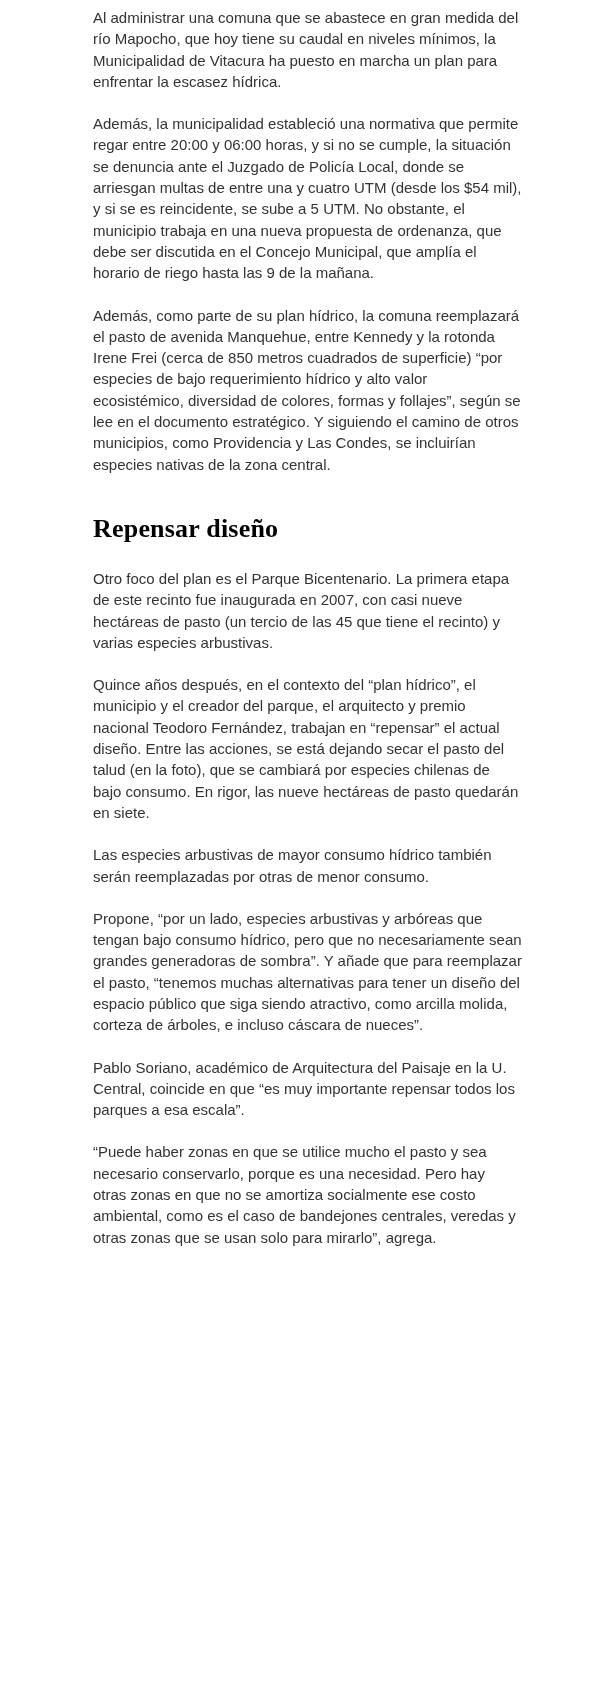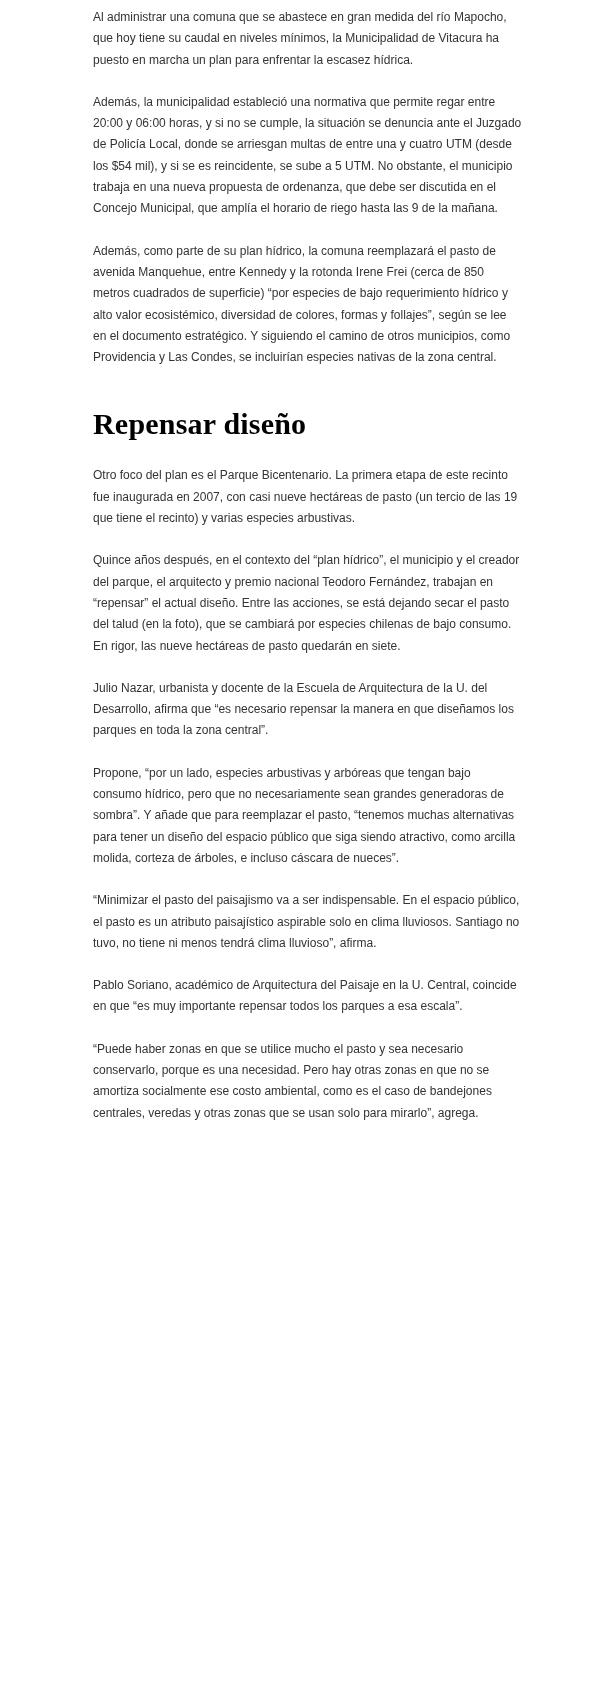--- a/index.html
+++ b/index.html
@@ -14,49 +14,48 @@
     background: #ffffff;
     overflow: hidden;
   }
   .article {
     margin-left: 93px;
     width: 429px;
     padding-top: 7px;
   }
   .article p {
     font-family: "Liberation Sans", sans-serif;
-    font-size: 12px;
+    font-size: 15px;
     line-height: 21.3px;
     color: #333333;
     margin: 0 0 21px 0;
     text-align: left;
   }
   .article h2 {
     font-family: "Liberation Serif", serif;
-    font-size: 30px;
+    font-size: 26px;
     font-weight: 700;
     color: #000000;
     margin: 39px 0 24px 0;
     letter-spacing: 0.2px;
   }
 </style>
 </head>
 <body>
 
 <div class="page">
   <div class="article">
 
     <p>Al administrar una comuna que se abastece en gran medida del río Mapocho, que hoy tiene su caudal en niveles mínimos, la Municipalidad de Vitacura ha puesto en marcha un plan para enfrentar la escasez hídrica.</p>
     <p>Además, la municipalidad estableció una normativa que permite regar entre 20:00 y 06:00 horas, y si no se cumple, la situación se denuncia ante el Juzgado de Policía Local, donde se arriesgan multas de entre una y cuatro UTM (desde los $54 mil), y si se es reincidente, se sube a 5 UTM. No obstante, el municipio trabaja en una nueva propuesta de ordenanza, que debe ser discutida en el Concejo Municipal, que amplía el horario de riego hasta las 9 de la mañana.</p>
     <p>Además, como parte de su plan hídrico, la comuna reemplazará el pasto de avenida Manquehue, entre Kennedy y la rotonda Irene Frei (cerca de 850 metros cuadrados de superficie) “por especies de bajo requerimiento hídrico y alto valor ecosistémico, diversidad de colores, formas y follajes”, según se lee en el documento estratégico. Y siguiendo el camino de otros municipios, como Providencia y Las Condes, se incluirían especies nativas de la zona central.</p>
 
     <h2>Repensar diseño</h2>
 
-    <p>Otro foco del plan es el Parque Bicentenario. La primera etapa de este recinto fue inaugurada en 2007, con casi nueve hectáreas de pasto (un tercio de las 19 que tiene el recinto) y varias especies arbustivas.</p>
+    <p>Otro foco del plan es el Parque Bicentenario. La primera etapa de este recinto fue inaugurada en 2007, con casi nueve hectáreas de pasto (un tercio de las 45 que tiene el recinto) y varias especies arbustivas.</p>
     <p>Quince años después, en el contexto del “plan hídrico”, el municipio y el creador del parque, el arquitecto y premio nacional Teodoro Fernández, trabajan en “repensar” el actual diseño. Entre las acciones, se está dejando secar el pasto del talud (en la foto), que se cambiará por especies chilenas de bajo consumo. En rigor, las nueve hectáreas de pasto quedarán en siete.</p>
-    <p>Julio Nazar, urbanista y docente de la Escuela de Arquitectura de la U. del Desarrollo, afirma que “es necesario repensar la manera en que diseñamos los parques en toda la zona central”.</p>
+    <p>Las especies arbustivas de mayor consumo hídrico también serán reemplazadas por otras de menor consumo.</p>
     <p>Propone, “por un lado, especies arbustivas y arbóreas que tengan bajo consumo hídrico, pero que no necesariamente sean grandes generadoras de sombra”. Y añade que para reemplazar el pasto, “tenemos muchas alternativas para tener un diseño del espacio público que siga siendo atractivo, como arcilla molida, corteza de árboles, e incluso cáscara de nueces”.</p>
-    <p>“Minimizar el pasto del paisajismo va a ser indispensable. En el espacio público, el pasto es un atributo paisajístico aspirable solo en clima lluviosos. Santiago no tuvo, no tiene ni menos tendrá clima lluvioso”, afirma.</p>
     <p>Pablo Soriano, académico de Arquitectura del Paisaje en la U. Central, coincide en que “es muy importante repensar todos los parques a esa escala”.</p>
     <p>“Puede haber zonas en que se utilice mucho el pasto y sea necesario conservarlo, porque es una necesidad. Pero hay otras zonas en que no se amortiza socialmente ese costo ambiental, como es el caso de bandejones centrales, veredas y otras zonas que se usan solo para mirarlo”, agrega.</p>
 
   </div>
 </div>
 
 </body></html>

